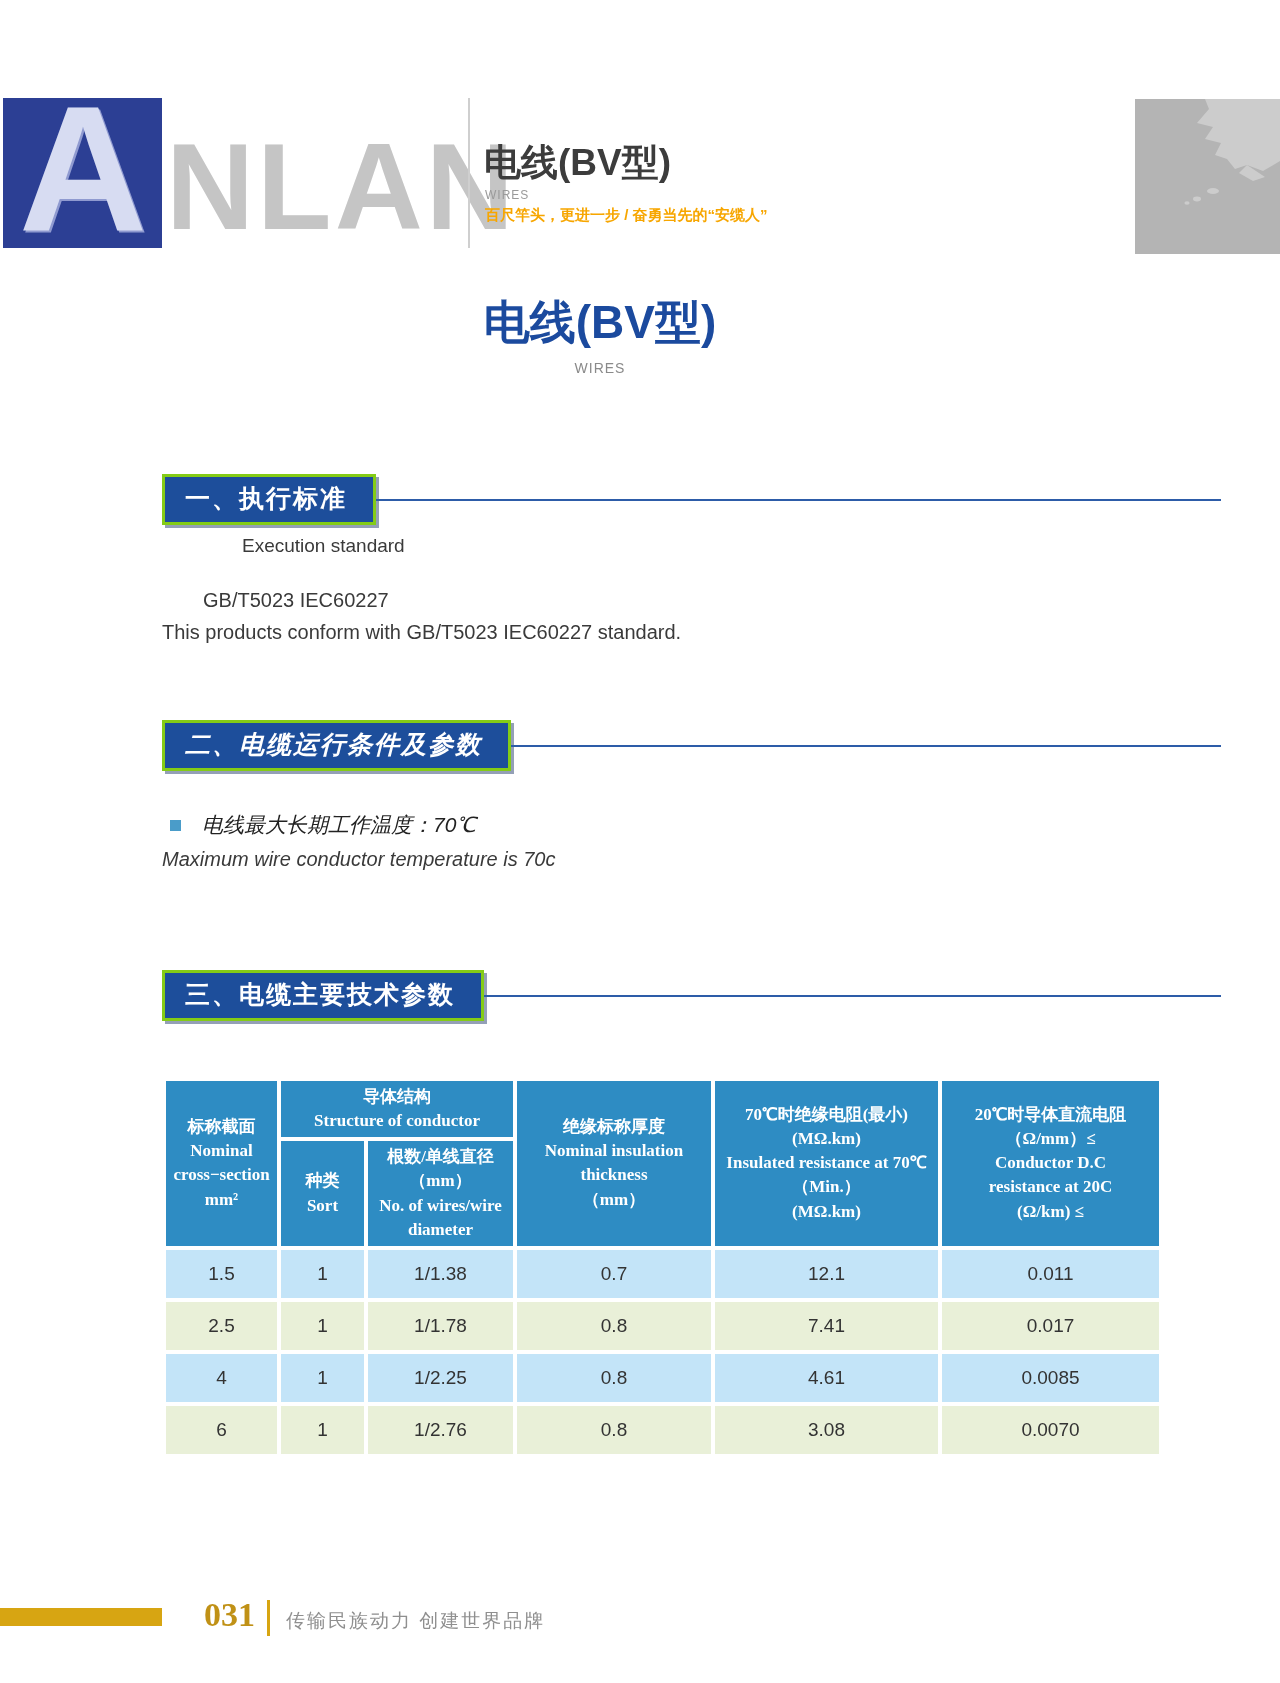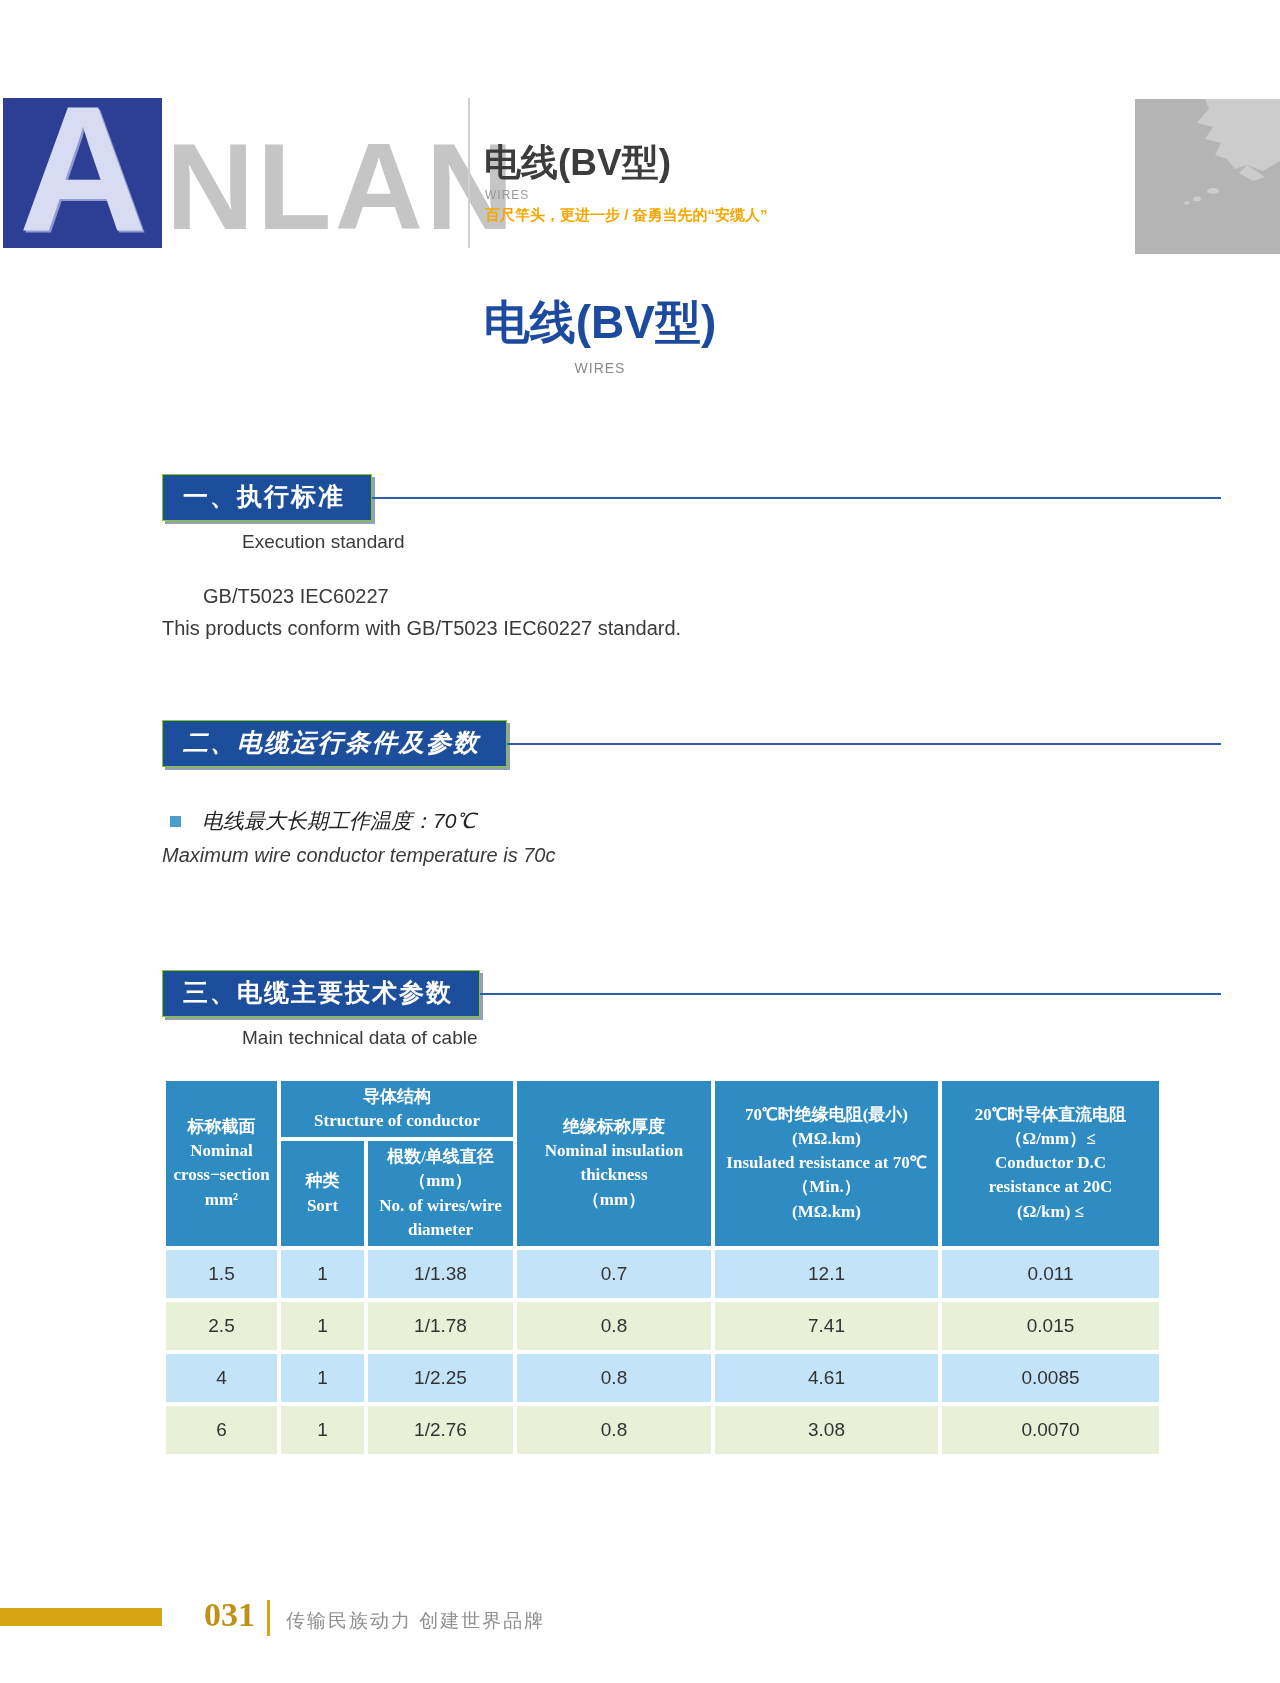--- a/index.html
+++ b/index.html
@@ -44,21 +44,21 @@
   .page-subtitle {
     position:absolute; left:0; top:360px; width:1200px; text-align:center;
     font-size:14px; color:#8a8a8a; letter-spacing:1px;
   }
 
   
   .section { position:absolute; left:162px; width:1059px; }
   .sec-1 { top:474px; } .sec-2 { top:720px;font-style:italic; } .sec-3 { top:970px; }
   .sec-head { display:flex; align-items:center; }
   .sec-box {
-    background:#1d4e9b; border:1px solid #84cc16; box-shadow:3px 3px 0 rgba(18,44,94,0.45);
+    background:#1d4e9b; border:3px solid #84cc16; box-shadow:3px 3px 0 rgba(18,44,94,0.45);
     color:#ffffff; font-size:25px; font-weight:bold;
     padding:5px 26px 7px 20px; letter-spacing:2px; white-space:nowrap;
   }
   .sec-line { flex:1; height:2px; background:#2d5ca8; }
   .sec-sub { margin:10px 0 0 80px; font-size:19px; color:#3a3a3a; }
 
   .std-codes { margin:32px 0 0 41px; font-size:20px; color:#3a3a3a; }
   .std-conform { margin:9px 0 0 0; font-size:20px; color:#3a3a3a; }
 
   .bullet-row { margin:40px 0 0 8px; display:flex; align-items:center; }
@@ -138,21 +138,20 @@
     <div class="bullet-text">电线最大长期工作温度：70℃</div>
   </div>
   <div class="bullet-en">Maximum wire conductor temperature is 70c</div>
 </div>
 
 <div class="section sec-3">
   <div class="sec-head">
     <div class="sec-box">三、电缆主要技术参数</div>
     <div class="sec-line"></div>
   </div>
-  <div class="sec-sub">Main technical data of cable</div>
 </div>
 
 <table class="spec-table">
   <colgroup>
     <col style="width:111px">
       <col style="width:83px">
       <col style="width:145px">
     <col style="width:194px">
       <col style="width:223px">
       <col style="width:217px">
@@ -197,21 +196,21 @@
       <td>0.7</td>
       <td>12.1</td>
       <td>0.011</td>
     </tr>
     <tr class="row-green">
       <td>2.5</td>
       <td>1</td>
       <td>1/1.78</td>
       <td>0.8</td>
       <td>7.41</td>
-      <td>0.015</td>
+      <td>0.017</td>
     </tr>
     <tr class="row-blue">
       <td>4</td>
       <td>1</td>
       <td>1/2.25</td>
       <td>0.8</td>
       <td>4.61</td>
       <td>0.0085</td>
     </tr>
     <tr class="row-green">

